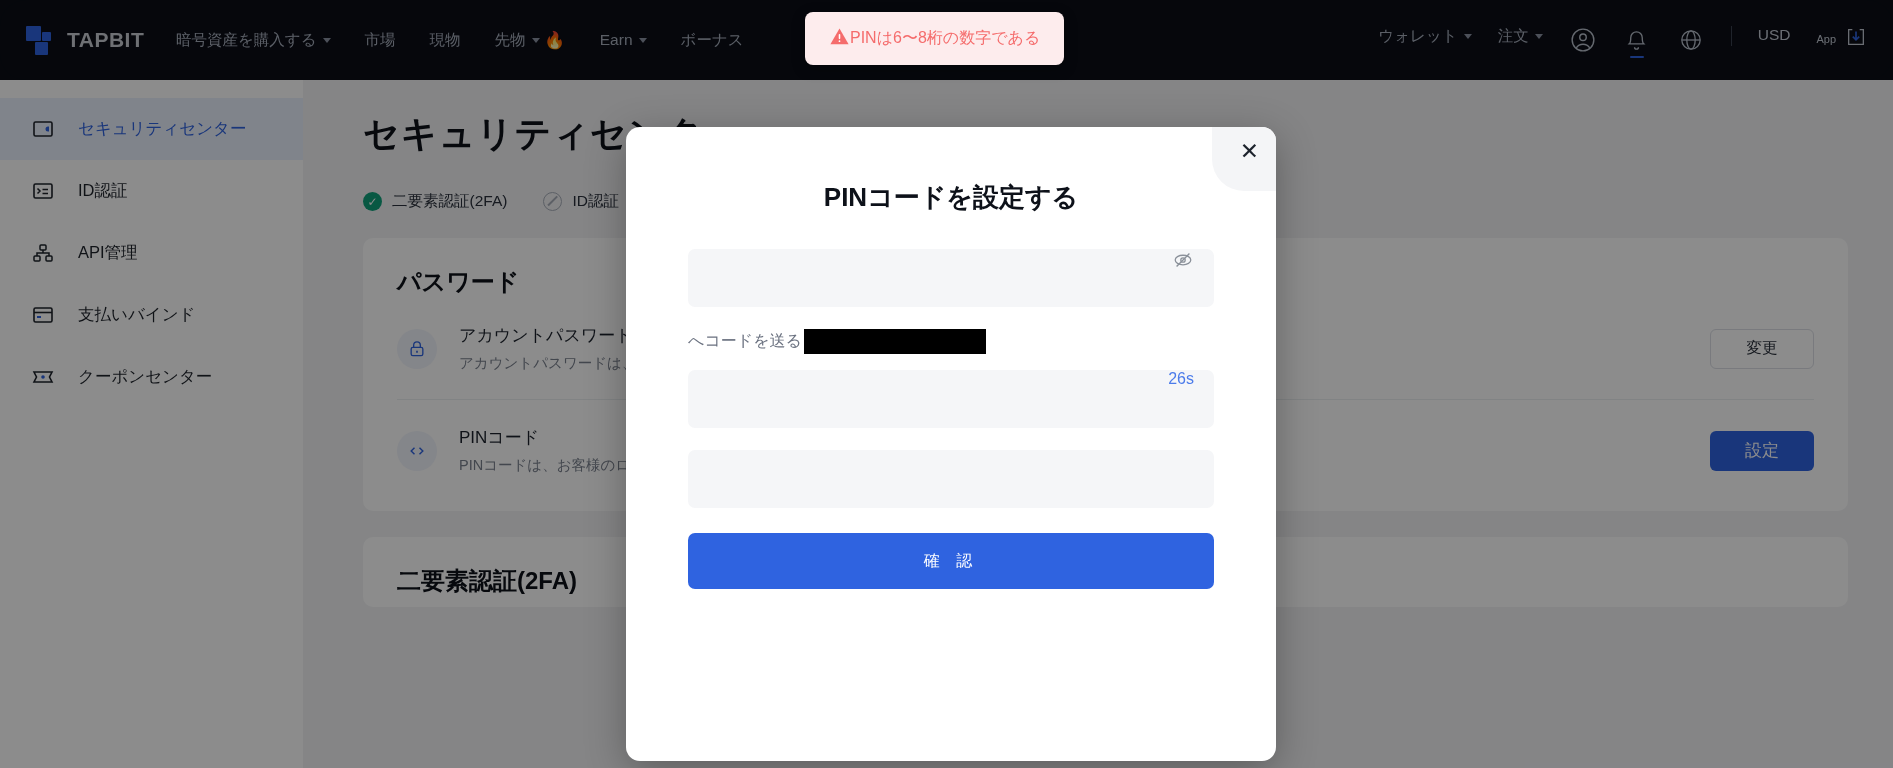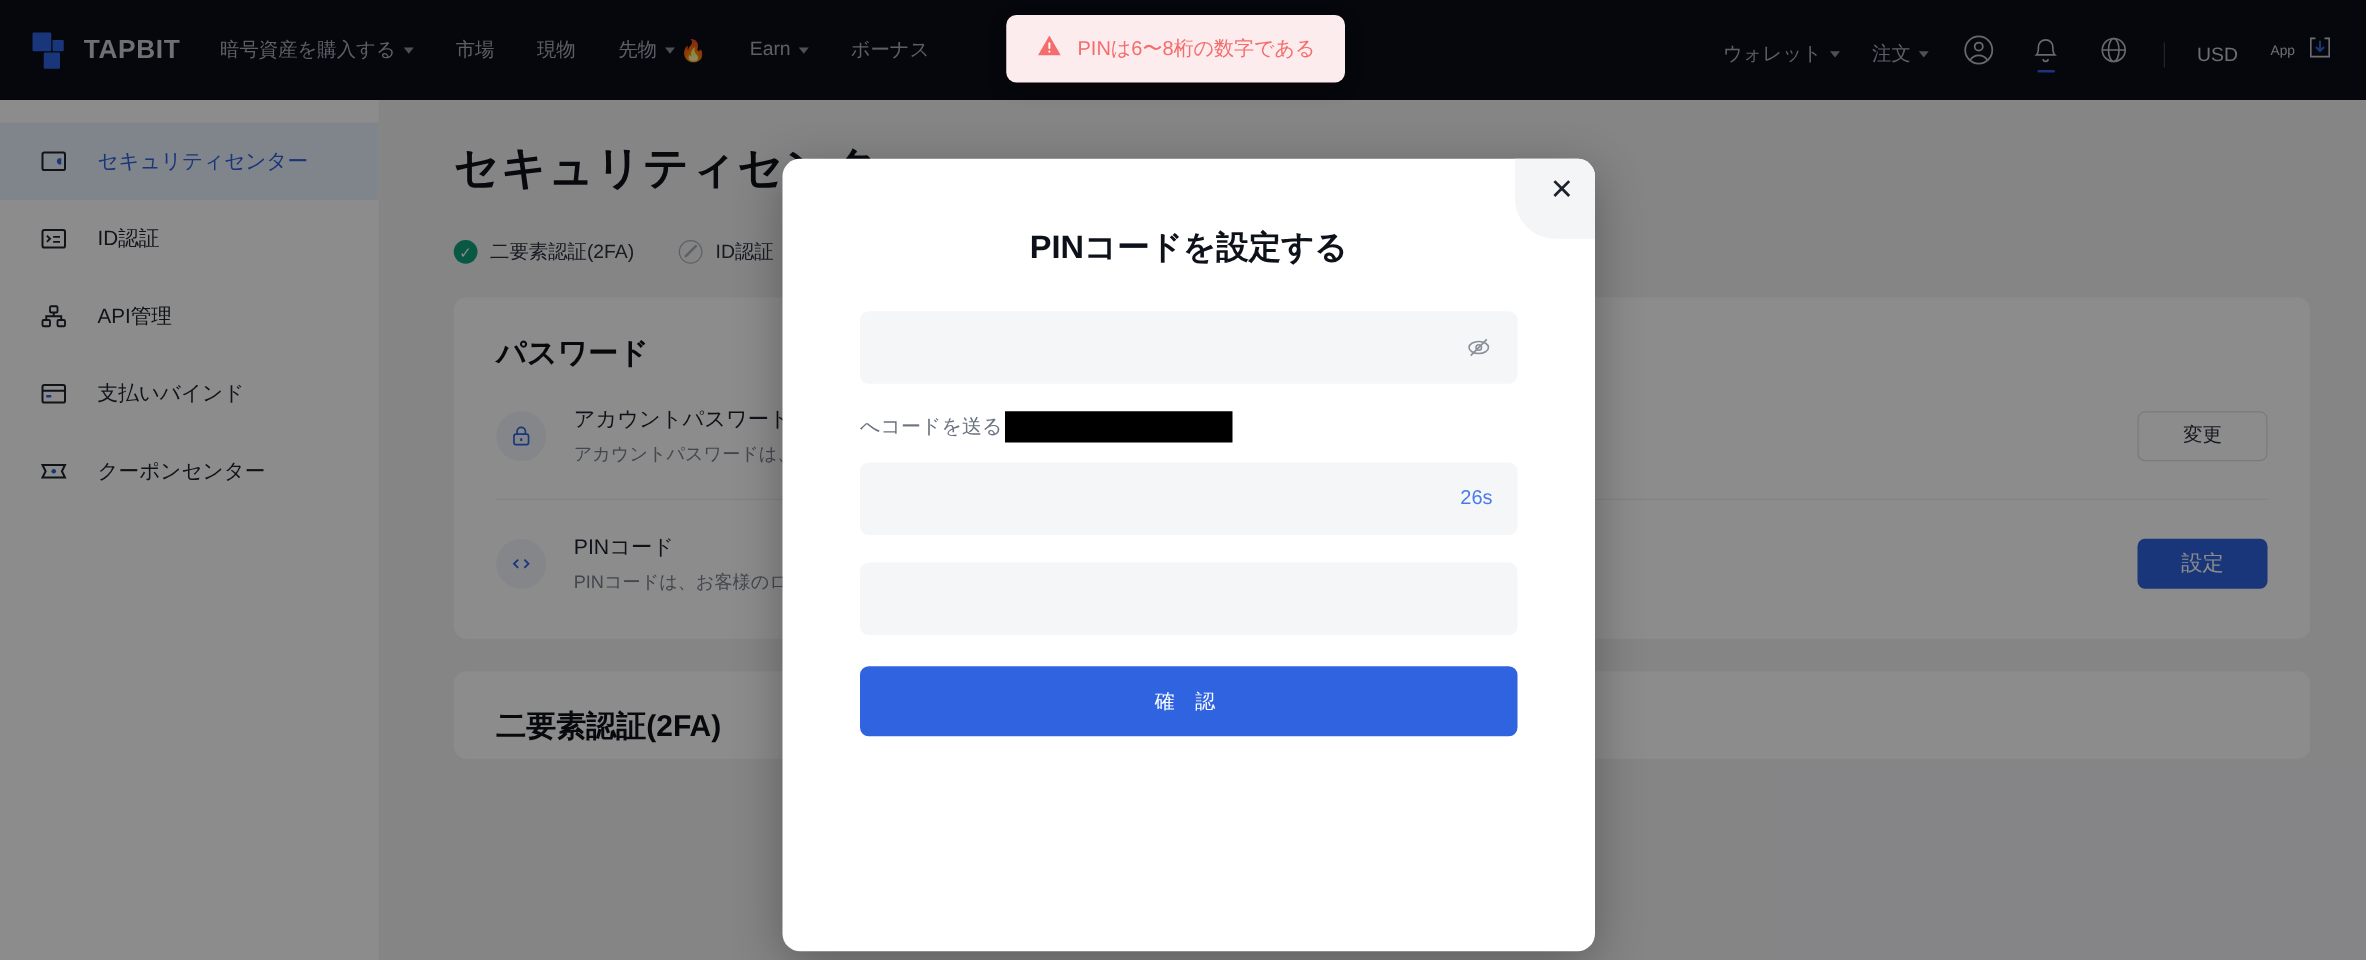--- a/index.html
+++ b/index.html
@@ -41,41 +41,41 @@
     color: #a6adbb; font-size: 15.5px; display: flex; align-items: center; gap: 5px;
     white-space: nowrap; cursor: pointer;
   }
   .caret {
     width: 0; height: 0; border-left: 4.5px solid transparent;
     border-right: 4.5px solid transparent; border-top: 5px solid #8a92a3;
     display: inline-block; margin-left: 1px;
   }
   .flame { font-size: 17px; line-height: 1; }
   .nav-right {
-    margin-left: auto; display: flex; align-items: flex-end; gap: 26px; margin-right: 26px;
+    margin-left: auto; display: flex; align-items: flex-start; gap: 26px; margin-right: 26px;
   }
   .icon-btn {
     width: 28px; height: 28px; display: flex; align-items: center;
     justify-content: center; cursor: pointer; color: #b9c0cc;
     position: relative;
   }
   .bell-underline {
     position: absolute; bottom: -4px; left: 7px; width: 14px; height: 2.5px;
     background: #2f63e0; border-radius: 2px;
   }
   .divider-v { width: 1px; height: 20px; background: #39404f; }
   .usd-text { color: #c3c9d4; font-size: 15.5px; }
   .app-text { color: #c3c9d4; font-size: 11px; }
   .app-group { display: flex; align-items: center; gap: 9px; cursor: pointer; }
 
   
   .toast {
     position: absolute; top: 12px; left: 805px;
     background: #fdeced; border-radius: 8px;
-    padding: 14px 24px; display: flex; align-items: center; gap: 12px;
+    padding: 14px 24px; display: flex; align-items: center; 
     box-shadow: 0 4px 14px rgba(0,0,0,.25); z-index: 40;
   }
   .toast-msg { color: #f56c6c; font-size: 16px; white-space: nowrap; }
 
   
   .page {
     position: absolute; top: 80px; left: 0; width: 1893px; height: 688px;
     background: #f2f3f5;
   }
   .sidebar {
@@ -147,21 +147,21 @@
     display: flex; align-items: flex-start; justify-content: flex-end;
     padding: 13px 17px 0 0; cursor: pointer;
   }
   .modal-close span { font-size: 23px; color: #1c222c; line-height: 1; }
   .modal-title {
     text-align: center; padding-top: 53px; font-size: 26px; font-weight: bold; color: #0d1119;
   }
   .modal-body { padding: 0 62px; margin-top: 34px; }
   .field {
     position: relative; height: 58px; background: #f5f6f8; border-radius: 7px;
-    display: flex; align-items: center; padding: 0 20px;
+    display: flex; align-items: flex-start; padding: 0 20px;
   }
   .field input {
     flex: 1; border: none; outline: none; background: transparent;
     font-size: 16px; color: #1c222c; font-family: inherit; height: 100%;
   }
   .field input::placeholder { color: #b4b9c2; }
   .eye-off { width: 22px; height: 22px; color: #8a9099; cursor: pointer; }
   .timer { color: #4b7bea; font-size: 16px; cursor: pointer; white-space: nowrap; }
   .send-line {
     display: flex; align-items: center; gap: 0; margin: 22px 0 16px 0;

